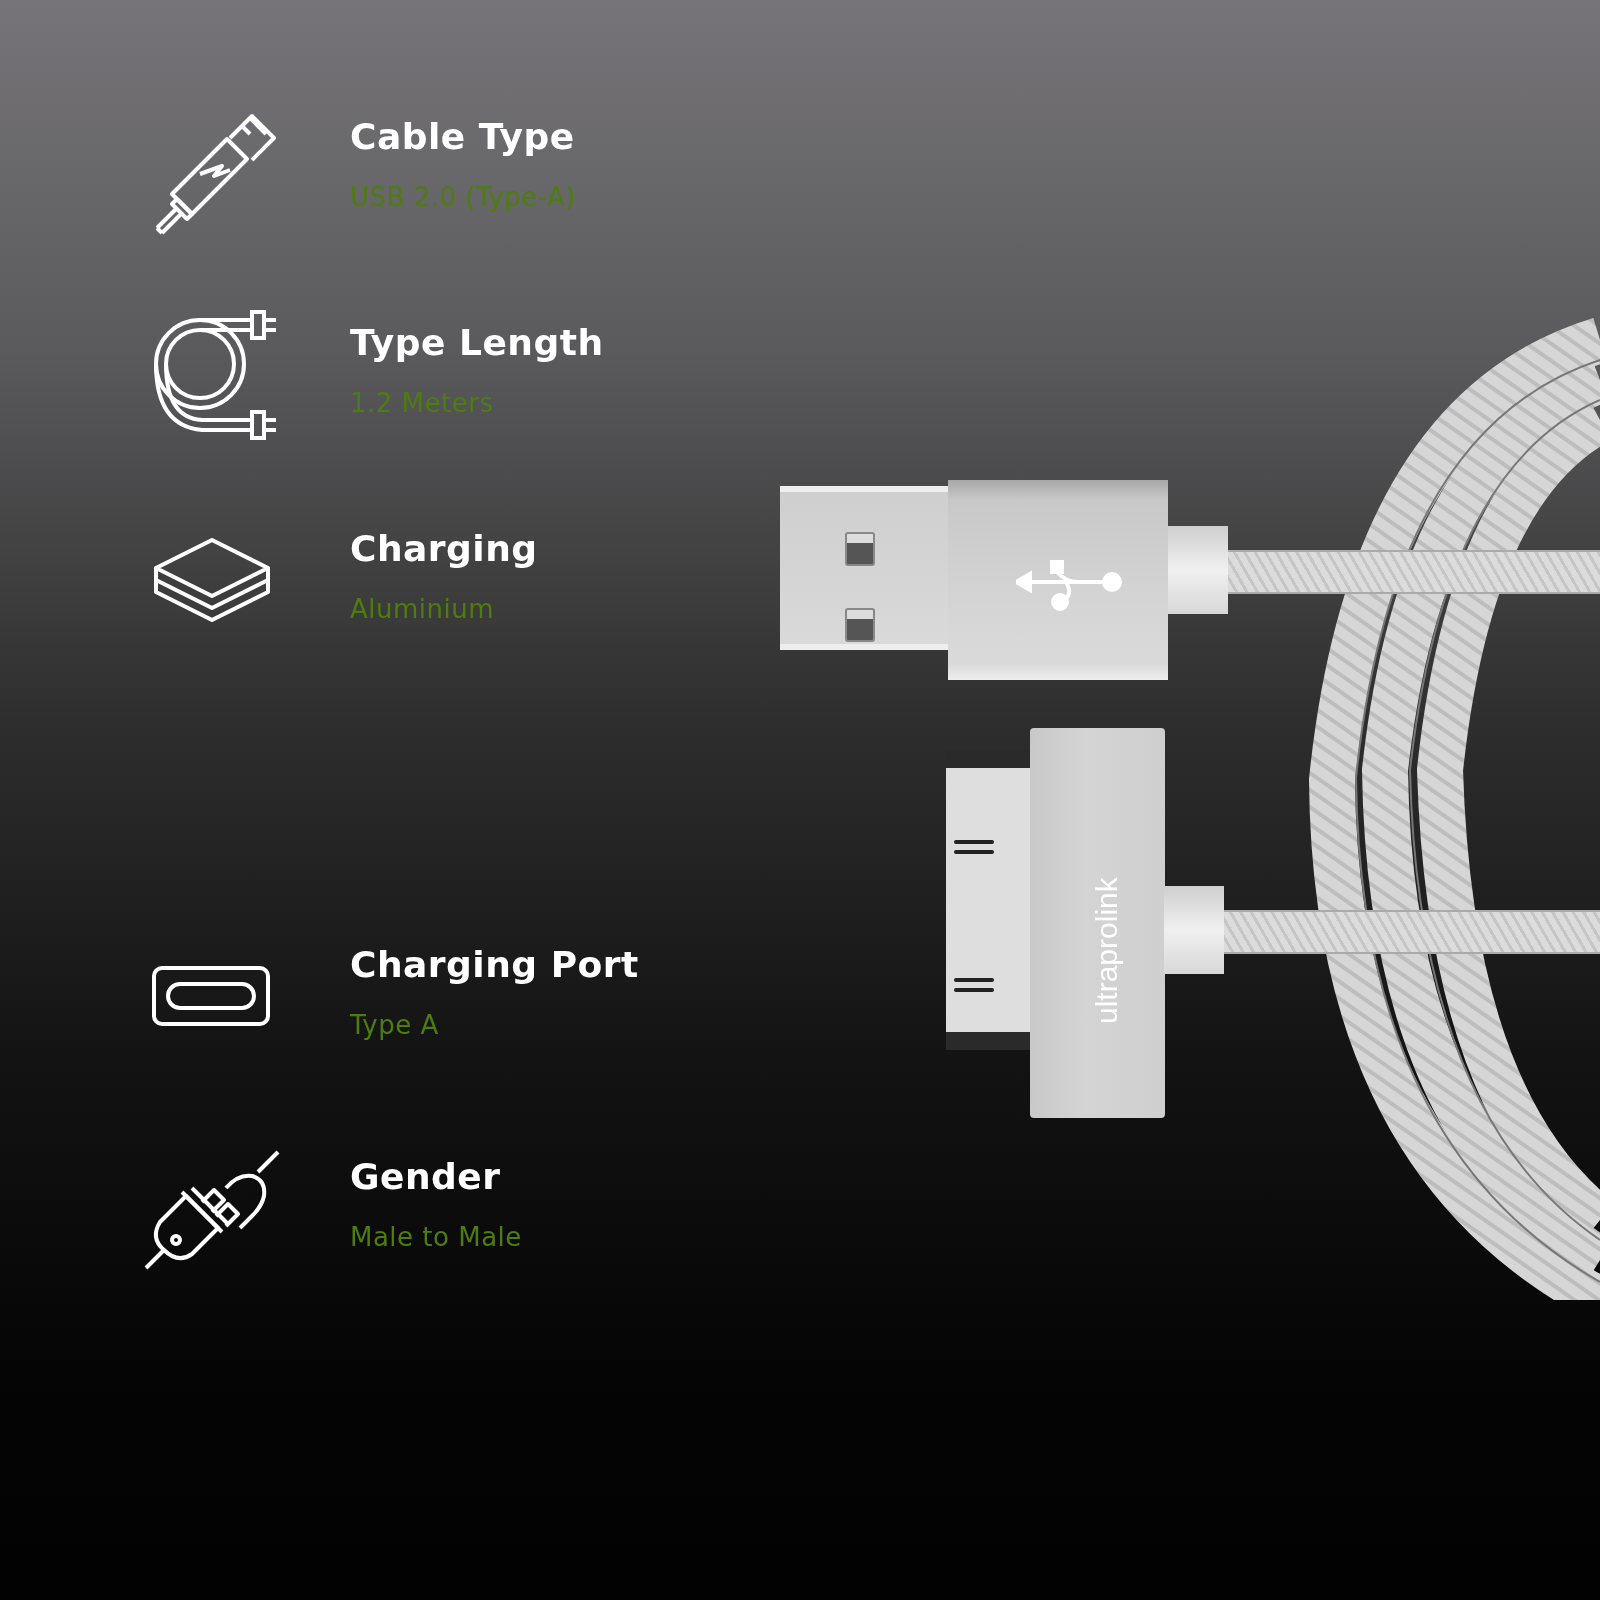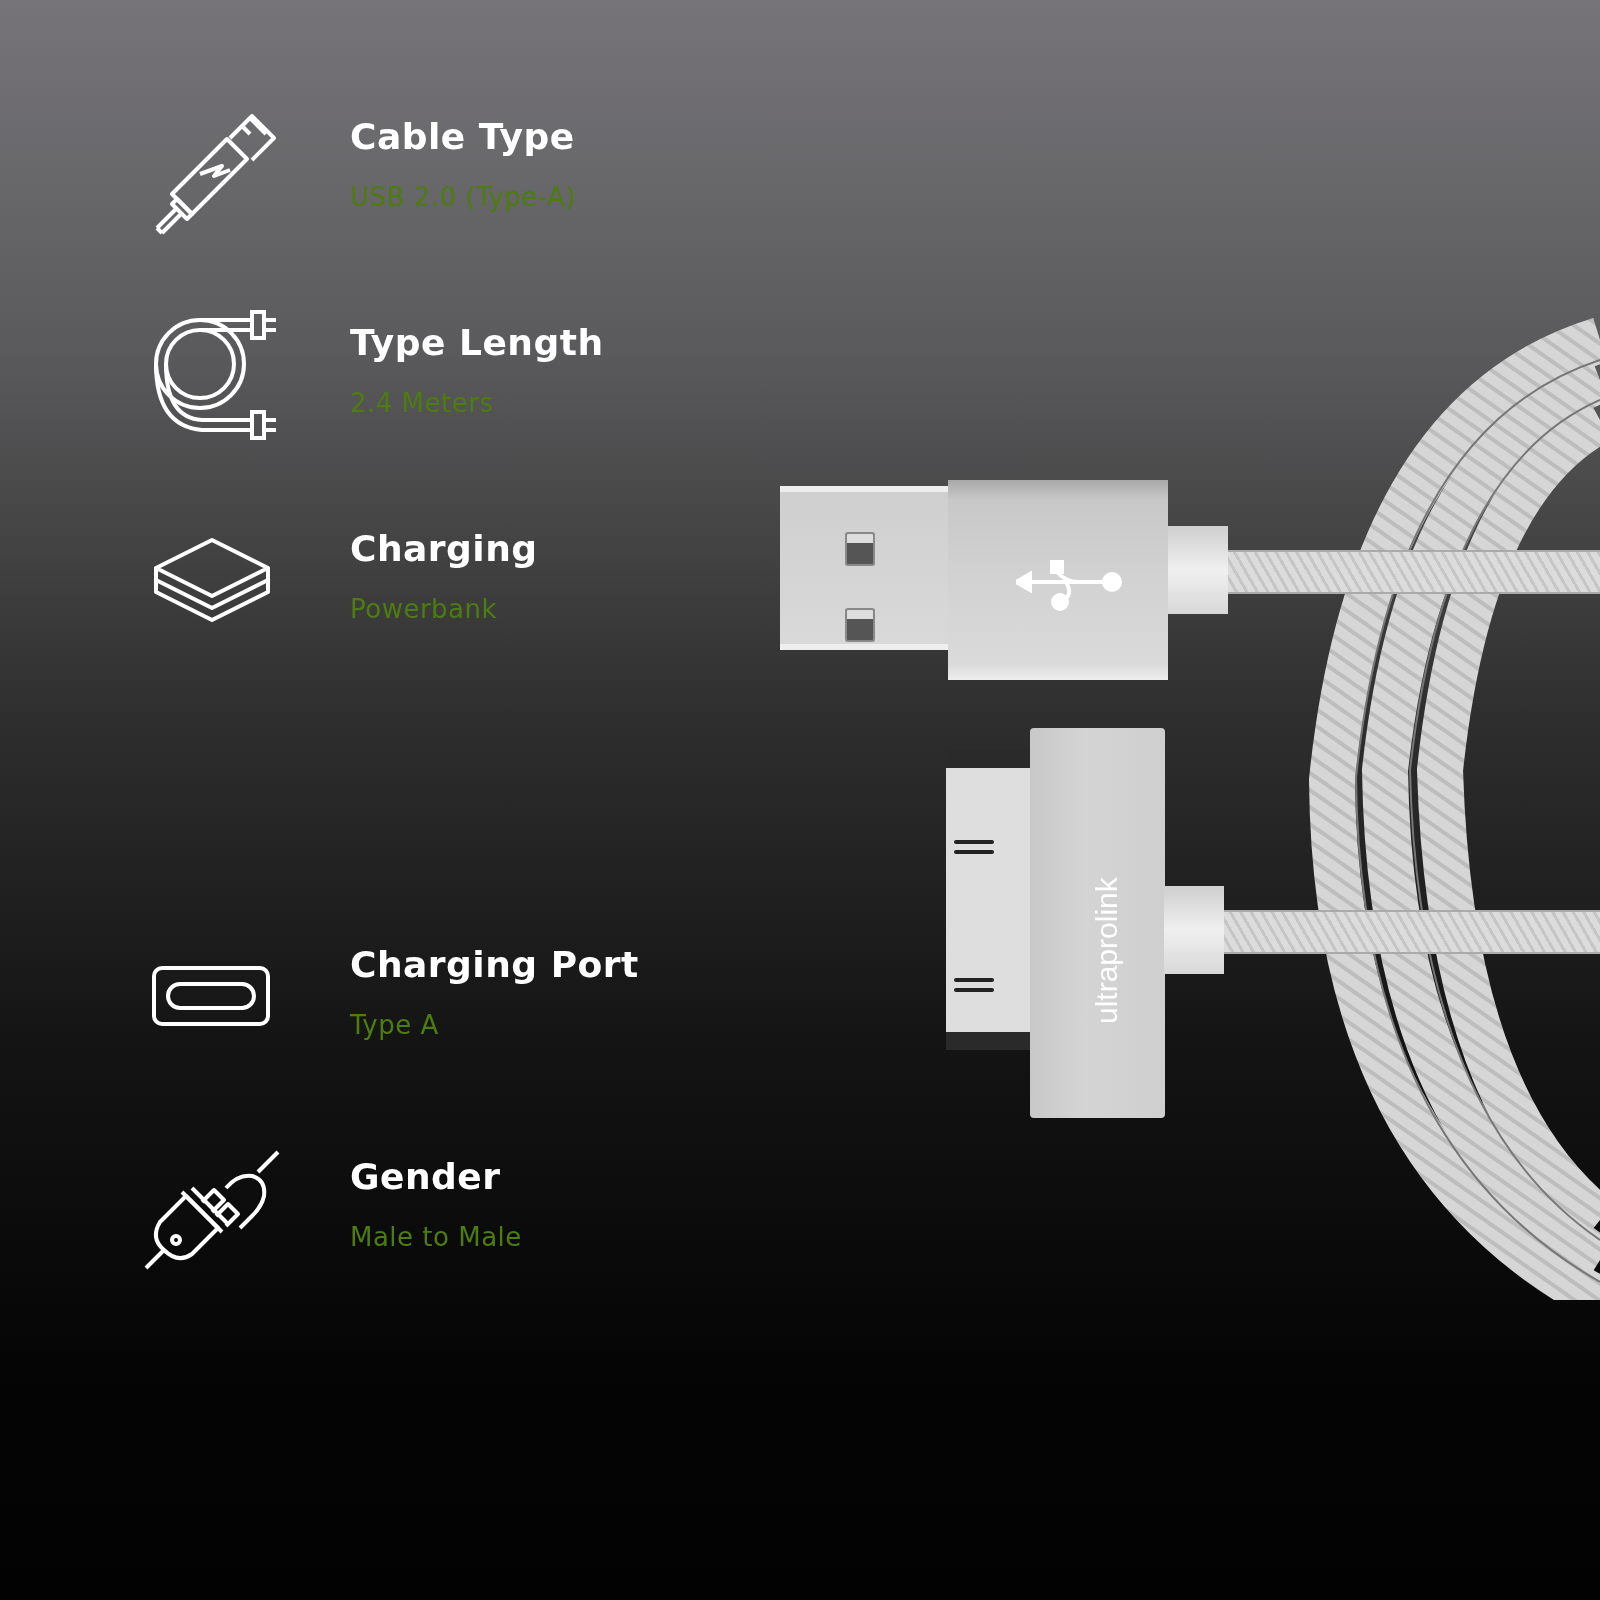--- a/index.html
+++ b/index.html
@@ -65,33 +65,33 @@
         <ellipse cx="58" cy="62" rx="34" ry="34"></ellipse>
         <path d="M14 62 Q14 124 60 128 L110 128"></path>
         <path d="M24 62 Q24 116 60 118 L110 118"></path>
         <path d="M58 18 L110 18 M58 28 L110 28"></path>
         <rect x="110" y="10" width="12" height="26"></rect>
         <rect x="110" y="110" width="12" height="26"></rect>
         <path d="M122 18 H134 M122 28 H134 M122 118 H134 M122 128 H134"></path>
       </svg>
     </div>
     <div class="title" style="top:28px">Type Length</div>
-    <div class="value" style="top:94px">2.4 Meters</div>
+    <div class="value" style="top:94px">1.2 Meters</div>
   </div>
 
   <div class="spec" style="top:500px">
     <div class="icon" style="top:8px">
       <svg viewBox="0 0 140 140" fill="none" stroke="#fff" stroke-width="4" stroke-linejoin="round">
         <path d="M70 32 L126 60 L70 88 L14 60 Z"></path>
         <path d="M14 60 L14 72 L70 100 L126 72 L126 60"></path>
         <path d="M14 72 L14 84 L70 112 L126 84 L126 72"></path>
       </svg>
     </div>
     <div class="title" style="top:28px">Charging</div>
-    <div class="value" style="top:94px">Powerbank</div>
+    <div class="value" style="top:94px">Aluminium</div>
   </div>
 
 
   <div class="spec" style="top:918px">
     <div class="icon" style="top:10px">
       <svg viewBox="0 0 140 140" fill="none" stroke="#fff" stroke-width="4">
         <rect x="12" y="40" width="114" height="56" rx="8"></rect>
         <rect x="26" y="56" width="86" height="24" rx="12"></rect>
       </svg>
     </div>

